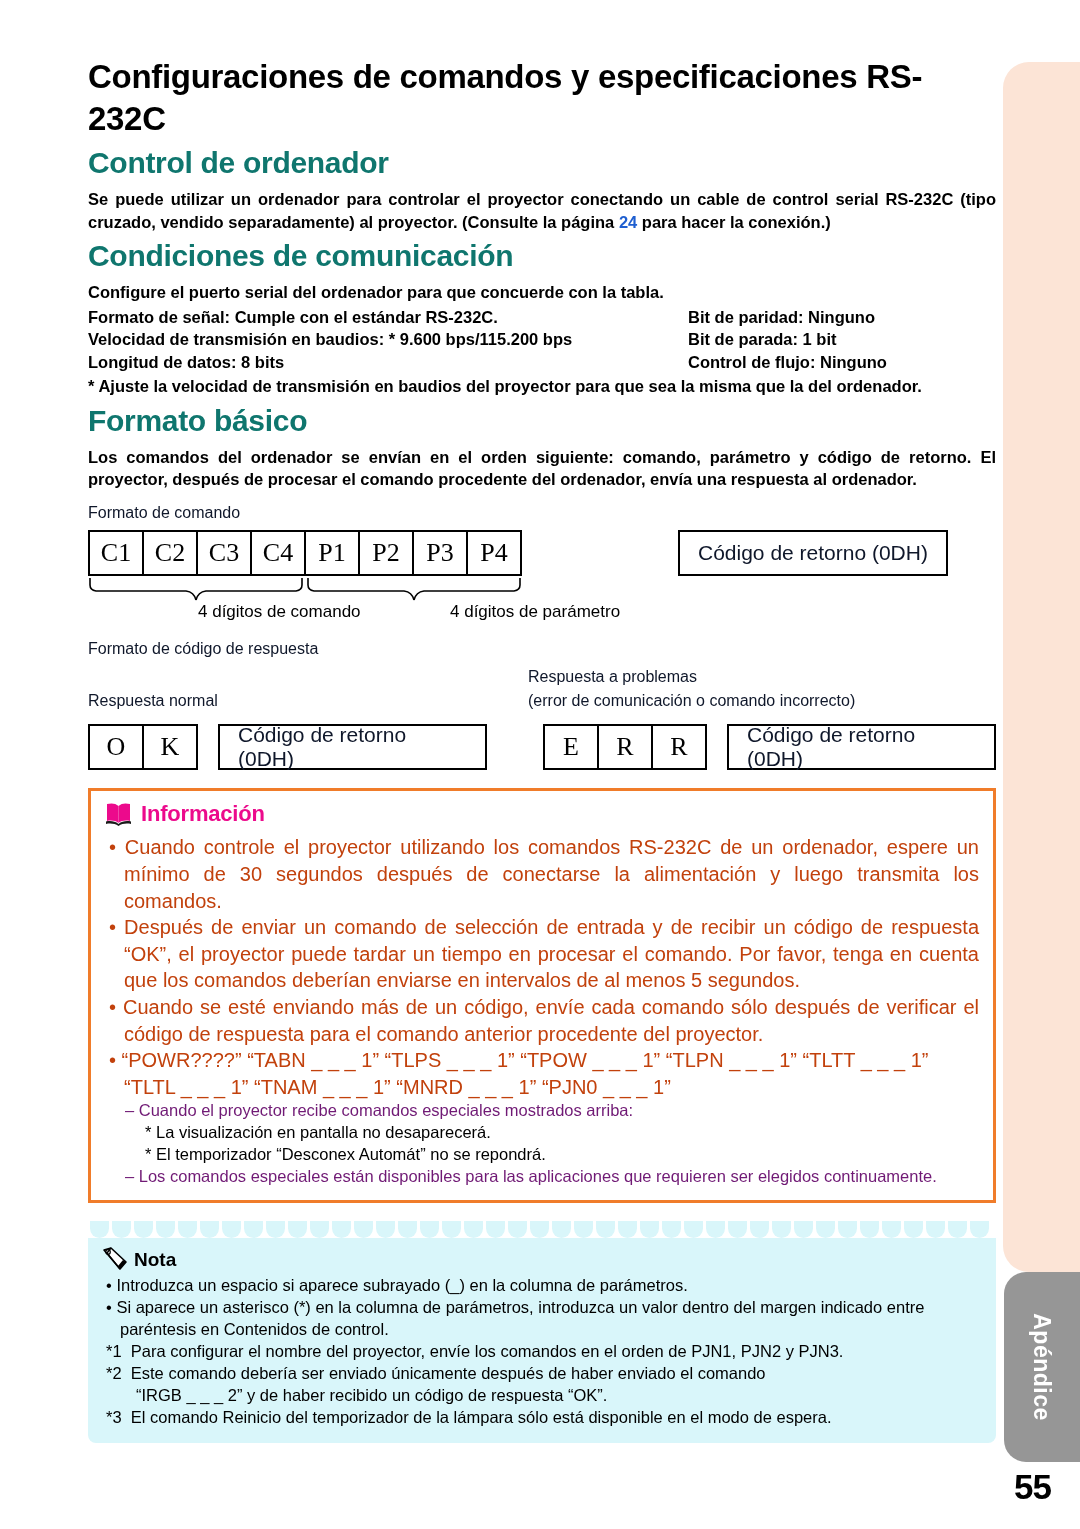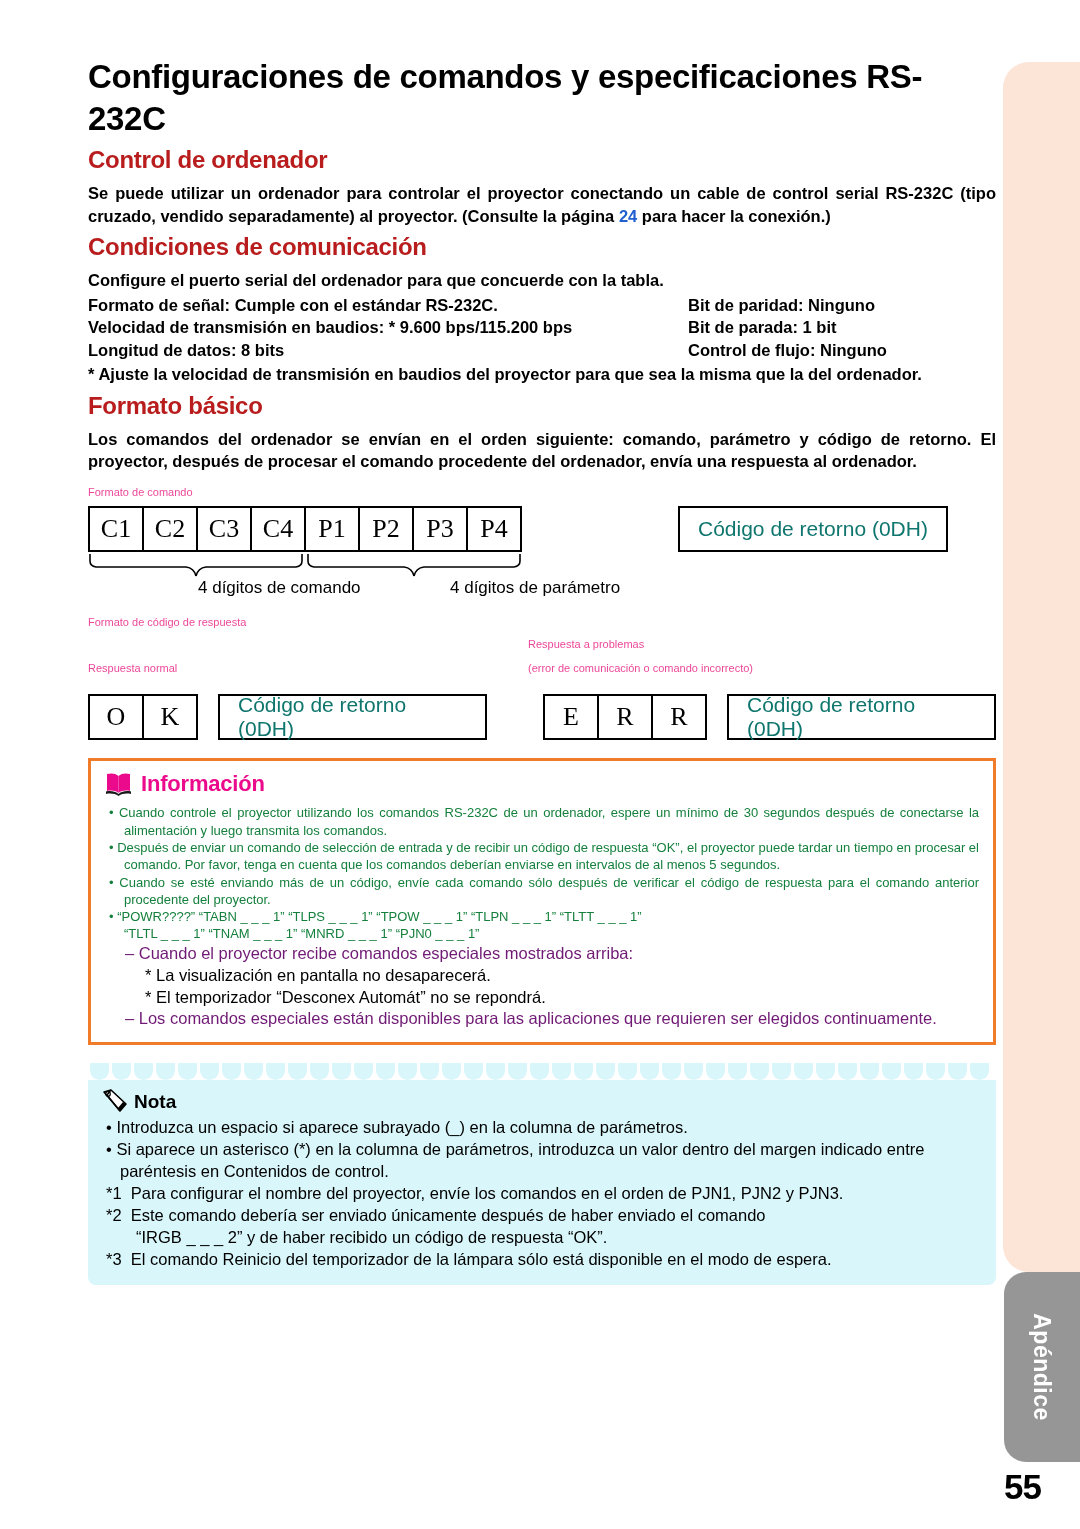--- a/index.html
+++ b/index.html
@@ -47,21 +47,21 @@
     color: #ffffff;
     font-size: 23px;
     font-weight: bold;
     letter-spacing: 0.5px;
     display: flex;
     align-items: center;
     justify-content: center;
   }
   #page-number {
     position: absolute;
-    right: 39px;
+    right: 29px;
     bottom: 22px;
     font-size: 35px;
     font-weight: bold;
     color: #000000;
     letter-spacing: -1px;
   }
 
   
   #content {
     position: absolute;
@@ -72,23 +72,23 @@
 
   h1.doc-title {
     font-size: 33px;
     font-weight: bold;
     line-height: 1.28;
     margin: 0 0 6px 0;
     color: #000000;
     letter-spacing: -0.3px;
   }
   h2.sec-title {
-    font-size: 24px;
-    font-weight: bold;
-    color: #b91c1c;
+    font-size: 30px;
+    font-weight: bold;
+    color: #0f766e;
     margin: 6px 0 8px 0;
     letter-spacing: -0.3px;
   }
   p.body-bold {
     font-size: 16.5px;
     font-weight: bold;
     line-height: 1.36;
     margin: 0 0 2px 0;
     color: #000000;
     text-align: justify;
@@ -116,22 +116,22 @@
     font-weight: bold;
     line-height: 1.36;
     padding-left: 14px;
     text-indent: -14px;
     margin: 0;
   }
 
   
   .diagram { position: relative; margin-top: 14px; }
   .dlabel {
-    font-size: 11px;
-    color: #ec4899;
+    font-size: 16px;
+    color: #0f172a;
     font-family: "Liberation Sans", sans-serif;
     font-weight: normal;
   }
   .boxrow { display: flex; align-items: stretch; }
   .cellgroup { display: flex; border: 2px solid #000; }
   .cell {
     width: 52px;
     height: 42px;
     border-right: 2px solid #000;
     display: flex;
@@ -145,21 +145,21 @@
   .cell:last-child { border-right: none; }
   .widebox {
     border: 2px solid #000;
     height: 42px;
     display: flex;
     align-items: center;
     justify-content: center;
     padding: 0 18px;
     font-family: "Liberation Sans", sans-serif;
     font-size: 21px;
-    color: #0f766e;
+    color: #0f172a;
     background: #fff;
   }
 
   .braces { position: relative; height: 26px; }
   .bracelabels { position: relative; height: 26px; }
   .bracelabels span {
     position: absolute;
     font-size: 17px;
     color: #000;
   }
@@ -177,23 +177,23 @@
     gap: 9px;
     margin-bottom: 7px;
   }
   .box-head-title {
     font-size: 22px;
     font-weight: bold;
     color: #ec0a8c;
     letter-spacing: -0.2px;
   }
   .bullet-li {
-    font-size: 13px;
-    line-height: 1.33;
-    color: #15803d;
+    font-size: 20px;
+    line-height: 1.33;
+    color: #c2410c;
     padding-left: 15px;
     text-indent: -15px;
     margin: 0 0 0 4px;
     text-align: justify;
   }
   .bullet-li.nojust { text-align: left; }
   .dash-li {
     font-size: 16.5px;
     line-height: 1.33;
     color: #701a75;

